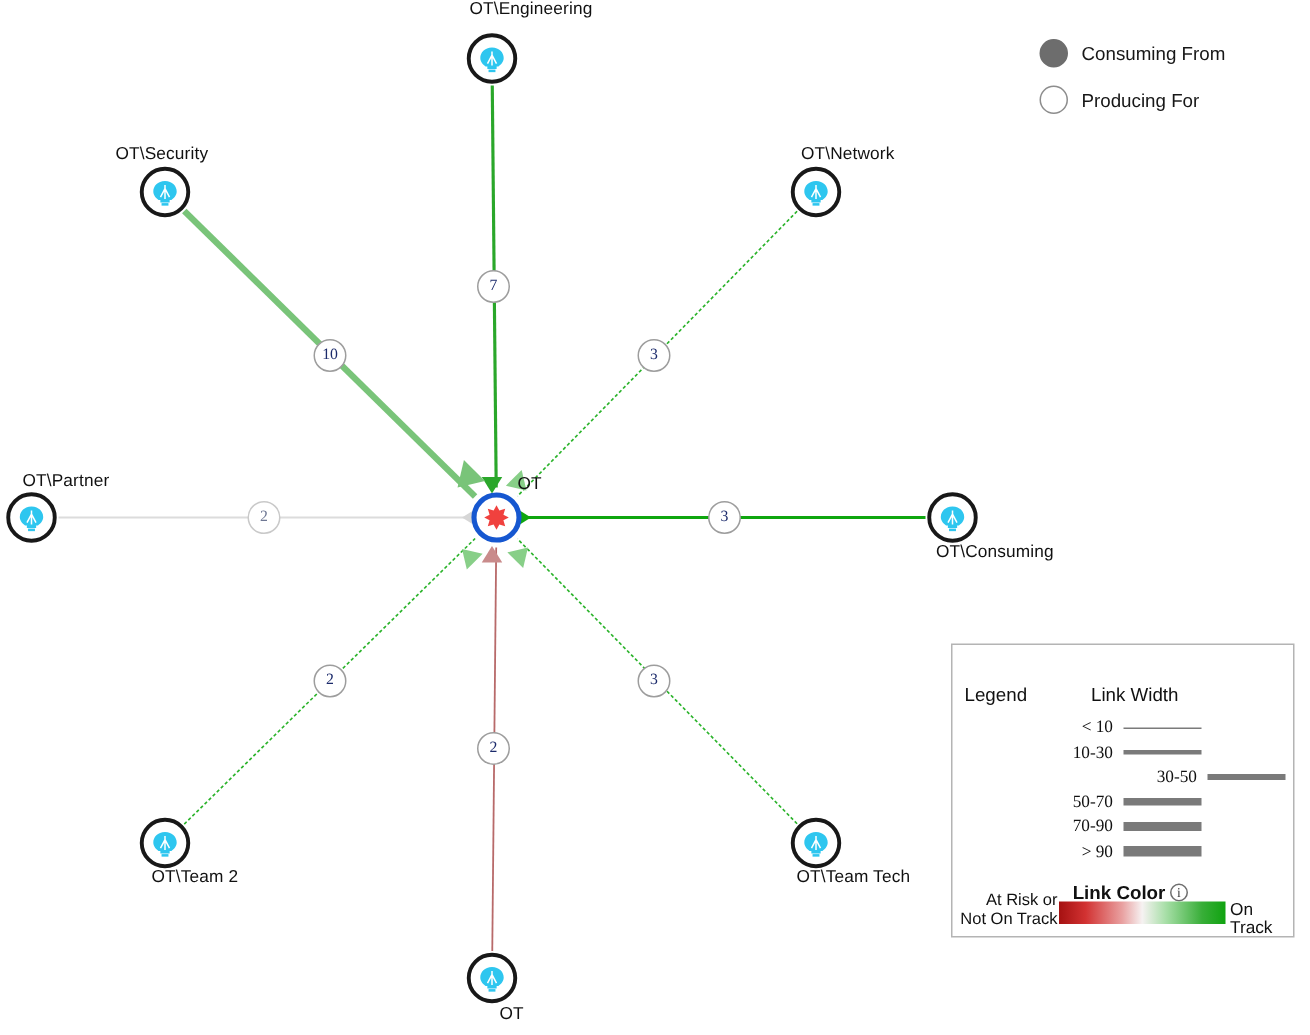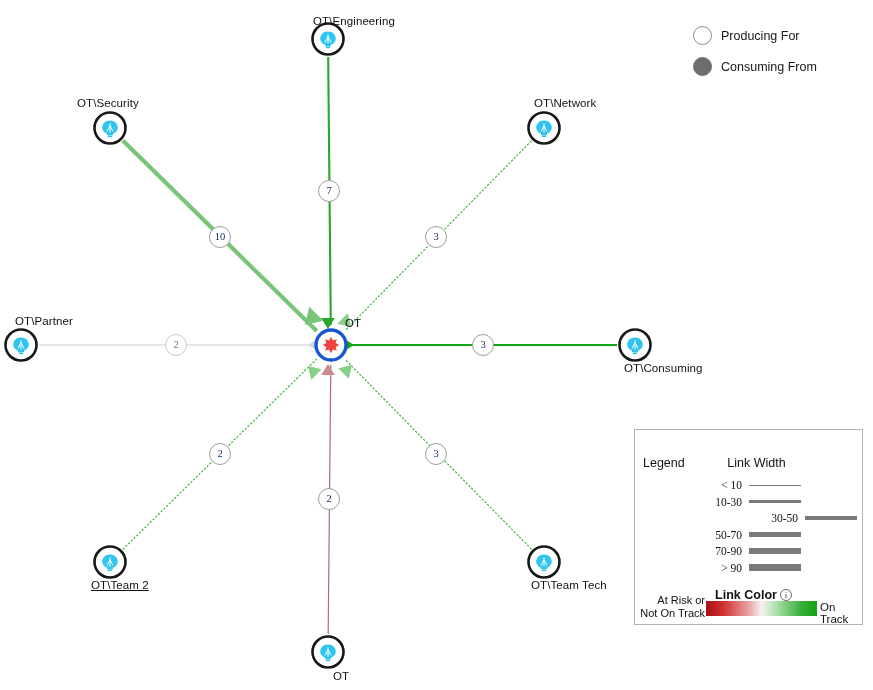--- a/index.html
+++ b/index.html
@@ -284,47 +284,47 @@
           <path d="M 0,-4.6 L 0,4.6 M 0,-2.2 L -3.0,3.4 M 0,-2.2 L 3.0,3.4" stroke="#ffffff" stroke-width="1" fill="none"></path>
         </g>
       </g>
       <g>
         <circle cx="331" cy="345" r="15" fill="#ffffff" stroke="#1657d0" stroke-width="3.4"></circle>
         <path d="M 331.00,336.80 L 332.91,340.38 L 336.80,339.20 L 335.62,343.09 L 339.20,345.00 L 335.62,346.91 L 336.80,350.80 L 332.91,349.62 L 331.00,353.20 L 329.09,349.62 L 325.20,350.80 L 326.38,346.91 L 322.80,345.00 L 326.38,343.09 L 325.20,339.20 L 329.09,340.38 Z" fill="#f0413e"></path>
       </g>
     </svg>
 
   <div id="label-layer">
-      <div class="node-label" style="left: 313px; top: 15px;">OT\Engineering</div>
+      <div class="node-label" style="left: 313px; top: 0;">OT\Engineering</div>
       <div class="node-label" style="left: 77px; top: 97px;">OT\Security</div>
       <div class="node-label" style="left: 534px; top: 97px;">OT\Network</div>
       <div class="node-label" style="left: 15px; top: 315px;">OT\Partner</div>
       <div class="node-label" style="left: 624px; top: 362px;">OT\Consuming</div>
-      <div class="node-label" style="left: 91px; top: 579px; text-decoration: underline;">OT\Team 2</div>
+      <div class="node-label" style="left: 101px; top: 579px;">OT\Team 2</div>
       <div class="node-label" style="left: 531px; top: 579px;">OT\Team Tech</div>
       <div class="node-label" style="left: 333px; top: 670px;">OT</div>
       <div class="node-label" style="left: 345px; top: 317px;">OT</div>
       <div class="edge-badge" style="left: 318px; top: 180px;">7</div>
       <div class="edge-badge" style="left: 209px; top: 226px;">10</div>
       <div class="edge-badge" style="left: 425px; top: 226px;">3</div>
       <div class="edge-badge faded" style="left: 165px; top: 334px;">2</div>
       <div class="edge-badge" style="left: 472px; top: 334px;">3</div>
       <div class="edge-badge" style="left: 209px; top: 443px;">2</div>
       <div class="edge-badge" style="left: 425px; top: 443px;">3</div>
       <div class="edge-badge" style="left: 318px; top: 488px;">2</div>
     </div>
 
   <div id="direction-key">
     <div class="dir-row">
+      <div class="dir-swatch consuming"></div>
+      <div class="dir-label">Consuming From</div>
+    </div>
+    <div class="dir-row">
       <div class="dir-swatch producing"></div>
       <div class="dir-label">Producing For</div>
-    </div>
-    <div class="dir-row">
-      <div class="dir-swatch consuming"></div>
-      <div class="dir-label">Consuming From</div>
     </div>
   </div>
 
   <div id="legend-panel">
     <div id="legend-title">Legend</div>
     <div id="link-width-title">Link Width</div>
     <div id="width-rows">
         <div class="width-row" style="top: 47px;">
           <div class="w-label">&lt; 10</div>
           <div class="w-bar" style="height: 1px;"></div>

